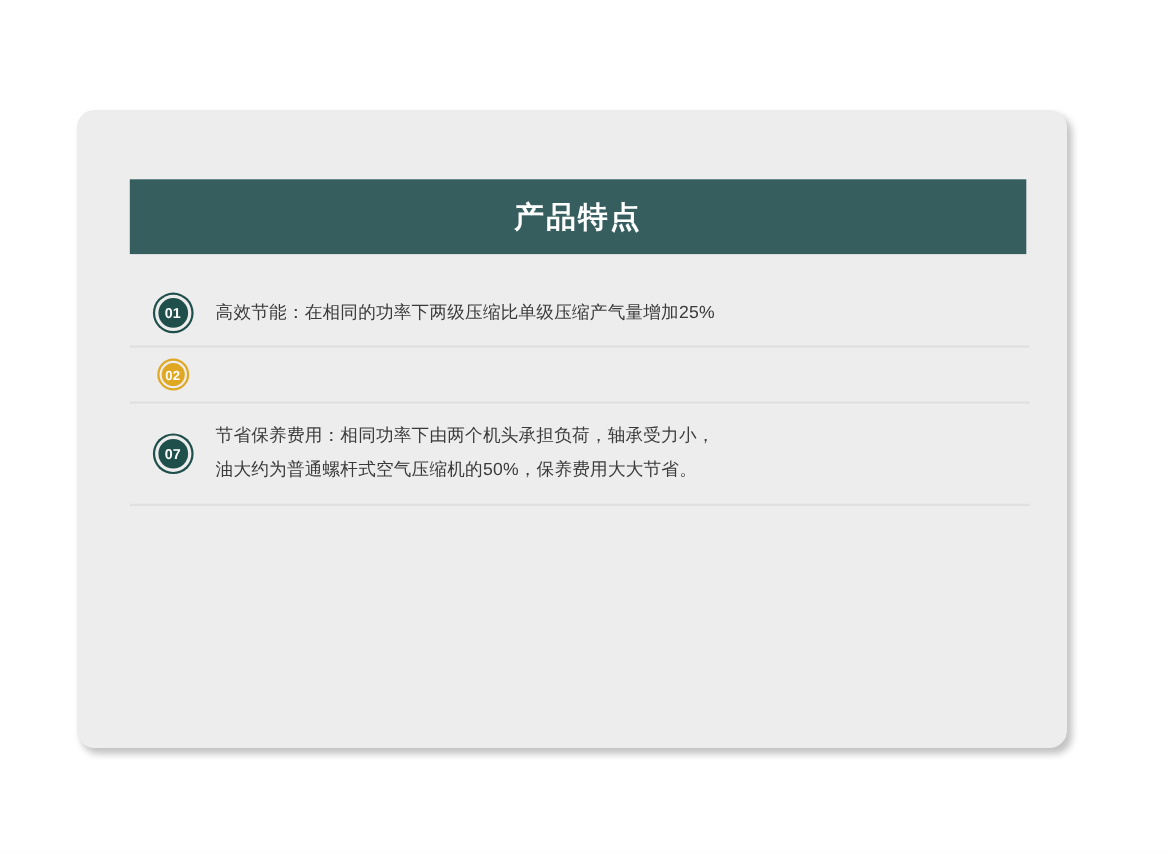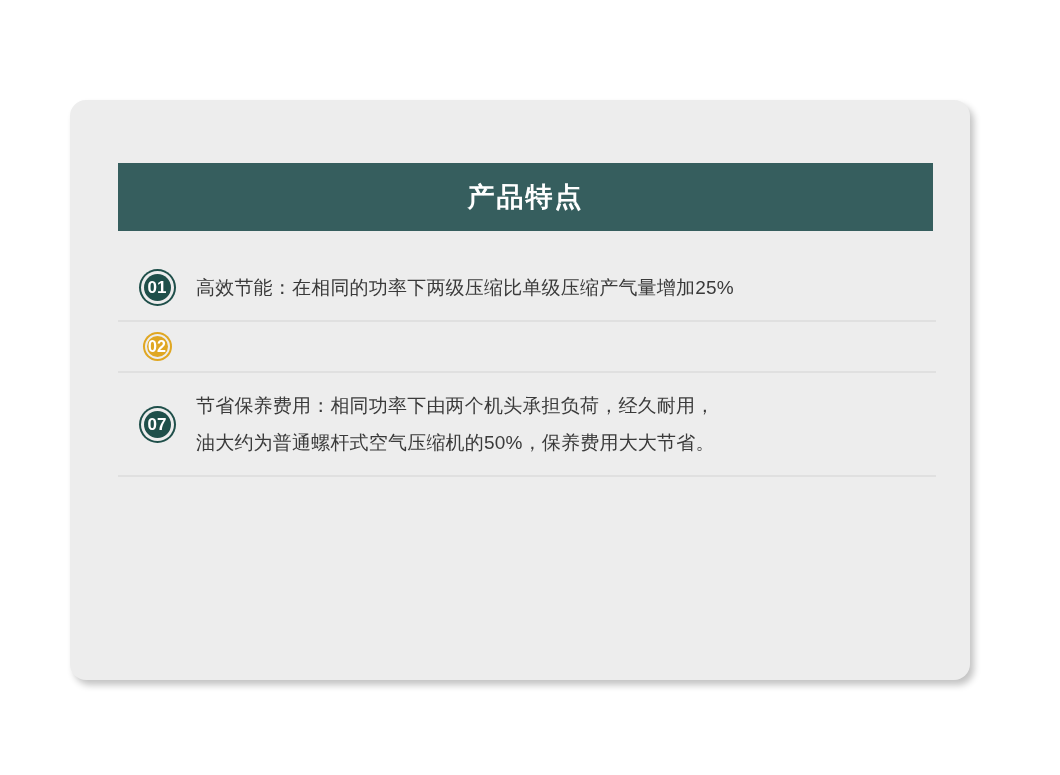--- a/index.html
+++ b/index.html
@@ -85,39 +85,39 @@
     justify-content: center;
     color: #ffffff;
     font-weight: bold;
     line-height: 1;
     flex: none;
   }
 
   .badge.size-lg {
     width: 27px;
     height: 27px;
-    font-size: 17px;
+    font-size: 13px;
     box-shadow: 0 0 0 3px #ededed, 0 0 0 5px currentColor;
   }
 
   .badge.size-sm {
     width: 21px;
     height: 21px;
-    font-size: 16px;
+    font-size: 12px;
     box-shadow: 0 0 0 2px #ededed, 0 0 0 4px currentColor;
   }
 
   .badge.teal { background: #1f4f4a; color: #1f4f4a; }
   .badge.gold { background: #e0a722; color: #e0a722; }
 
   .badge-num { color: #ffffff; }
 
   .feature-text {
     flex: 1 1 auto;
-    font-size: 19px;
+    font-size: 16px;
     color: #3a3a3a;
     line-height: 1.95;
     letter-spacing: 0.2px;
     padding-right: 4px;
   }
 
   .feature-text .ln { display: block; white-space: nowrap; }
 </style>
 </head>
 <body>
@@ -148,21 +148,21 @@
             </div>
           </div>
         </div>
         <div class="feature-row">
           <div class="badge-cell">
             <div class="badge teal size-lg">
               <span class="badge-num">07</span>
             </div>
           </div>
           <div class="feature-text">
-            <span class="ln">节省保养费用：相同功率下由两个机头承担负荷，经久耐用，</span>
+            <span class="ln">节省保养费用：相同功率下由两个机头承担负荷，轴承受力小，</span>
             <span class="ln">油大约为普通螺杆式空气压缩机的50%，保养费用大大节省。</span>
           </div>
         </div>
       </div>
 
   </div>
 
 </div>
 
 </body></html>

